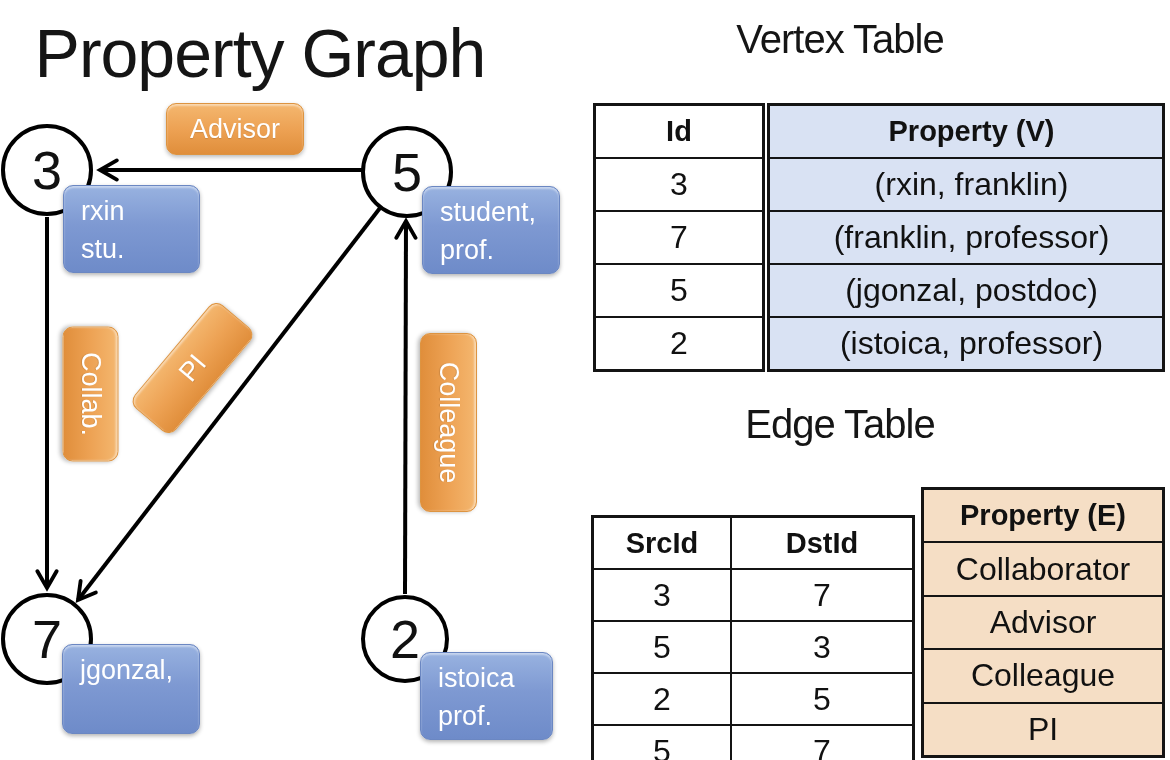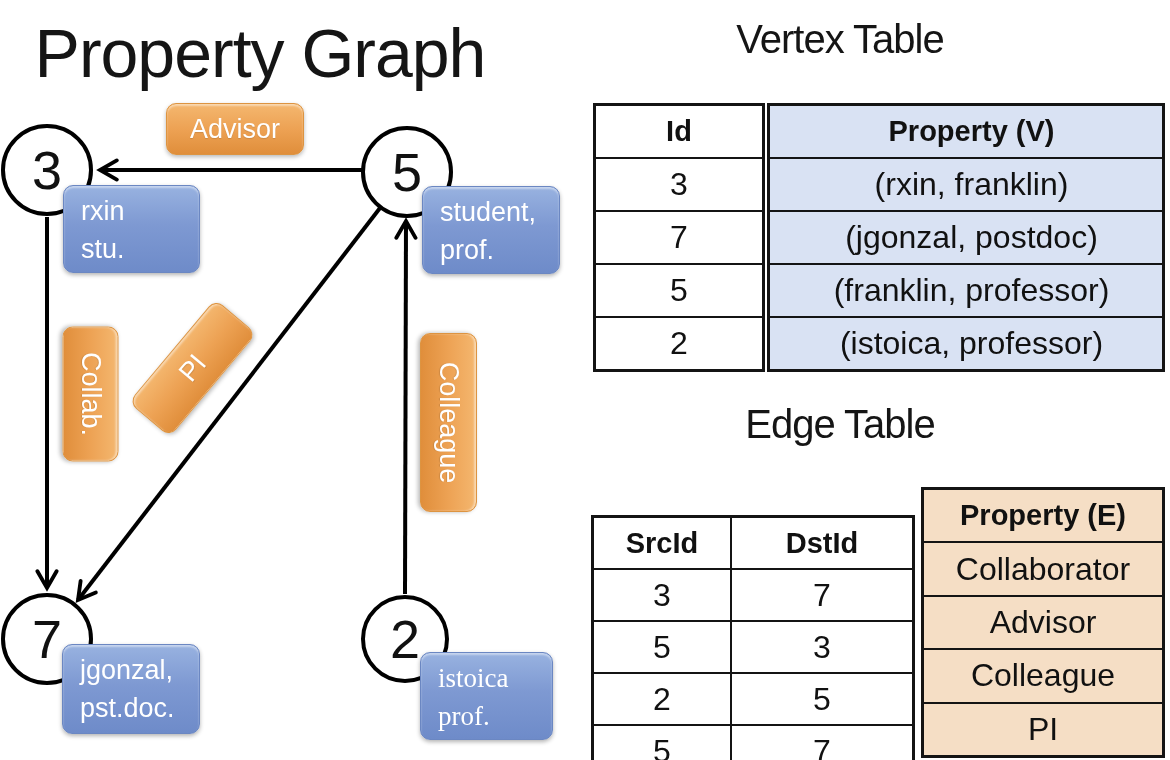--- a/index.html
+++ b/index.html
@@ -84,44 +84,43 @@
   <div class="vlabel" style="left:63px;top:185px;width:137px;height:88px;">
     <div>rxin</div>
     <div>stu.</div>
   </div>
   <div class="vlabel" style="left:422px;top:186px;width:138px;height:88px;">
     <div>student,</div>
     <div>prof.</div>
   </div>
   <div class="vlabel" style="left:62px;top:644px;width:138px;height:90px;">
     <div>jgonzal,</div>
-    <div>pst.doc.</div>
   </div>
-  <div class="vlabel" style="left:420px;top:652px;width:133px;height:88px;font-family:Liberation Serif, serif;">
+  <div class="vlabel" style="left:420px;top:652px;width:133px;height:88px;">
     <div>istoica</div>
     <div>prof.</div>
   </div>
 
   <div class="elabel" style="left:166px;top:103px;width:138px;height:52px;">Advisor</div>
   <div class="elabel" style="left:23px;top:366px;width:135px;height:56px;transform:rotate(90deg);">Collab.</div>
   <div class="elabel" style="left:125px;top:341px;width:135px;height:54px;transform:rotate(-50deg);">PI</div>
   <div class="elabel" style="left:359px;top:394px;width:179px;height:57px;transform:rotate(90deg);">Colleague</div>
 
   <div class="tbl" style="left:593px;top:103px;width:172px;height:269px;grid-template-rows:repeat(5,1fr);">
     <div class="cell hdr">Id</div>
     <div class="cell">3</div>
     <div class="cell">7</div>
     <div class="cell">5</div>
     <div class="cell">2</div>
   </div>
   <div class="tbl v-prop" style="left:767px;top:103px;width:398px;height:269px;grid-template-rows:repeat(5,1fr);">
     <div class="cell hdr">Property (V)</div>
     <div class="cell">(rxin, franklin)</div>
+    <div class="cell">(franklin, professor)</div>
     <div class="cell">(jgonzal, postdoc)</div>
-    <div class="cell">(franklin, professor)</div>
     <div class="cell">(istoica, professor)</div>
   </div>
 
   <div class="tbl" style="left:591px;top:515px;width:324px;height:264px;grid-template-columns:136px 1fr;grid-template-rows:repeat(5,1fr);">
     <div class="cell hdr">SrcId</div>
     <div class="cell hdr">DstId</div>
     <div class="cell">3</div>
     <div class="cell">7</div>
     <div class="cell">5</div>
     <div class="cell">3</div>

